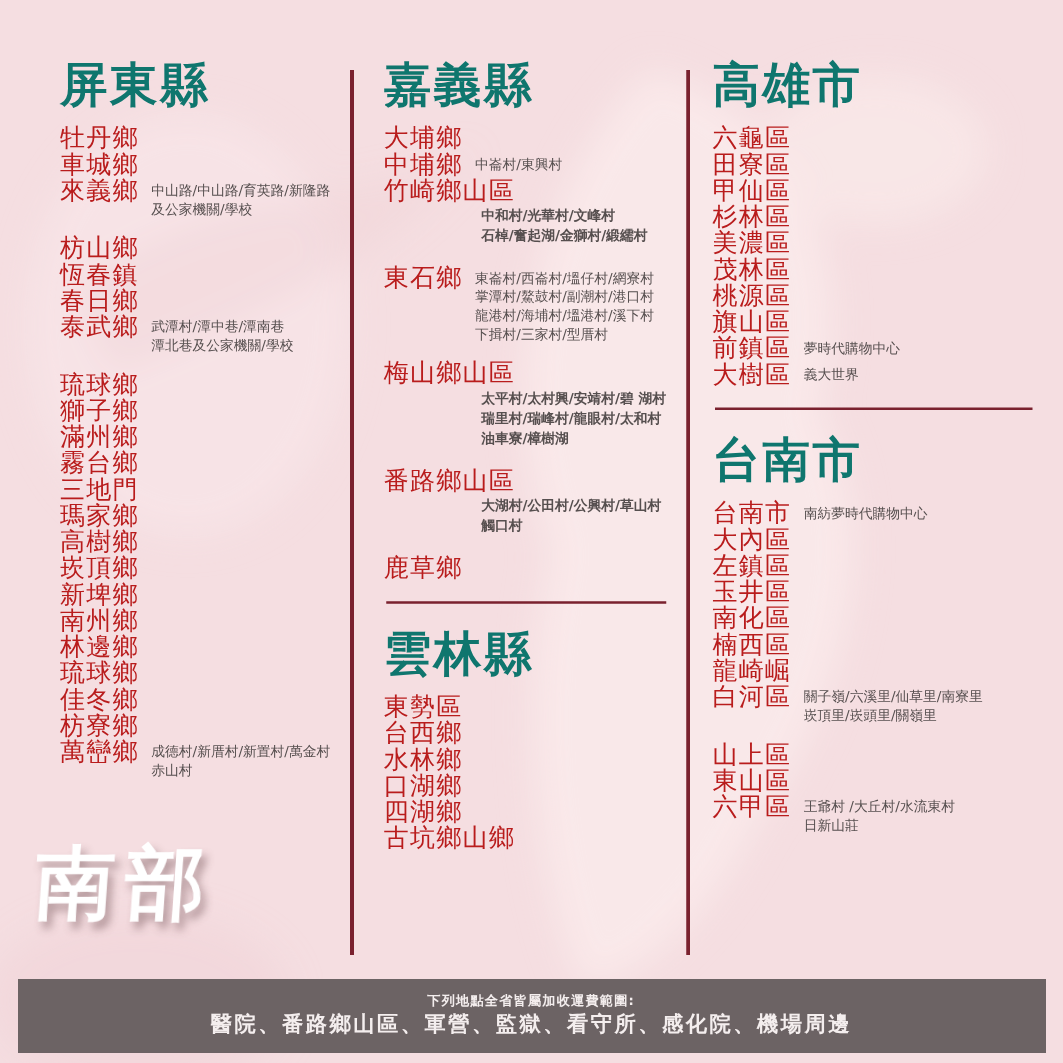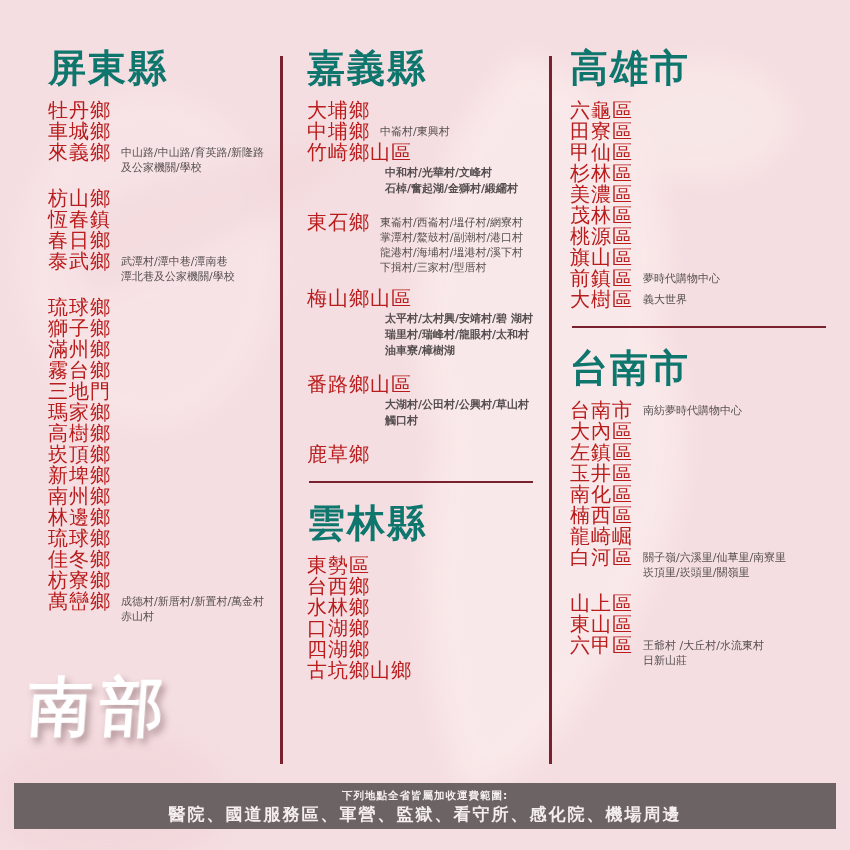--- a/index.html
+++ b/index.html
@@ -42,21 +42,21 @@
   #vdiv1{left:280px;} #vdiv2{left:549px;}
   
   .region-label{
     position:absolute;left:28px;top:664px;
     font-size:64px;font-weight:bold;color:#ffffff;letter-spacing:8px;
     transform:skewX(-4deg);
     text-shadow:4px 5px 7px rgba(96,62,66,.45);
   }
   
   .banner{
-    position:absolute;left:14px;right:14px;top:783px;height:46px;
+    position:absolute;left:14px;right:14px;top:783px;height:59px;
     background:#6c6364;color:#f4eeee;
     display:flex;flex-direction:column;align-items:center;justify-content:center;
   }
   .banner-line1{font-size:10.5px;font-weight:bold;letter-spacing:1px;line-height:15px;}
   .banner-line2{font-size:17px;font-weight:bold;letter-spacing:2px;line-height:22px;}
 </style>
 </head>
 <body>
 
 <svg class="map-layer" width="850" height="850" viewBox="0 0 850 850">
@@ -313,14 +313,14 @@
         <div>王爺村 /大丘村/水流東村</div>
         <div>日新山莊</div>
       </span>
     </div>
   </div>
 
 <div class="region-label">南部</div>
 
 <div class="banner">
   <div class="banner-line1">下列地點全省皆屬加收運費範圍:</div>
-  <div class="banner-line2">醫院、國道服務區、軍營、監獄、看守所、感化院、機場周邊</div>
+  <div class="banner-line2">醫院、番路鄉山區、軍營、監獄、看守所、感化院、機場周邊</div>
 </div>
 
 </body></html>

